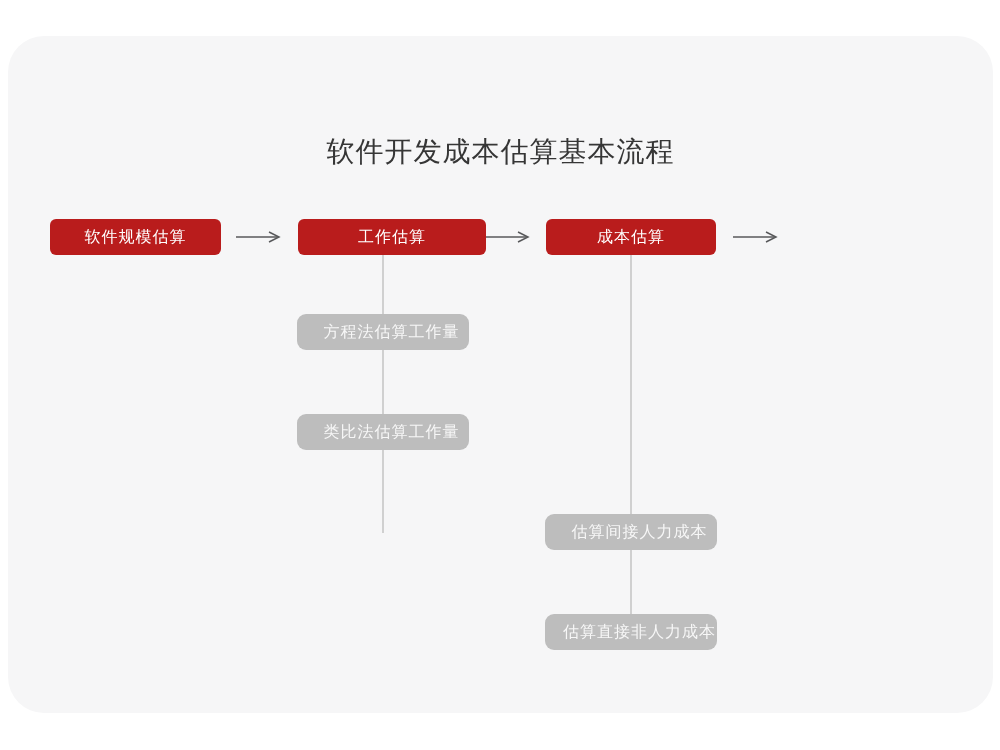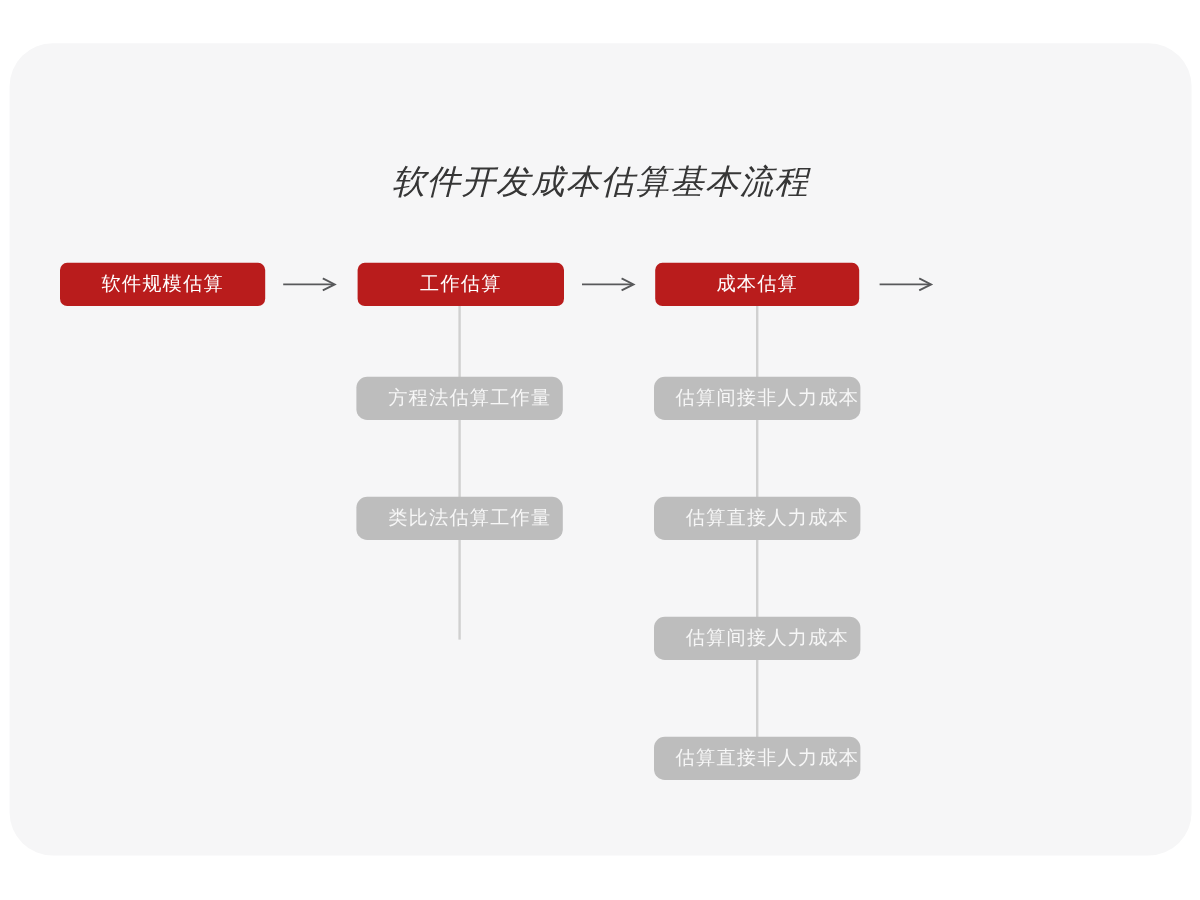--- a/index.html
+++ b/index.html
@@ -9,21 +9,21 @@
     width: 1000px; height: 750px; position: relative; overflow: hidden;
   }
   .stage { position: absolute; left: 0; top: 0; width: 1000px; height: 750px; }
   .card {
     position: absolute; left: 8px; top: 36px; width: 985px; height: 677px;
     background: #f6f6f7; border-radius: 36px;
   }
   .title {
     position: absolute; left: 0; top: 97px; width: 100%;
     text-align: center; font-size: 28px; font-weight: 400;
-    color: #363636; letter-spacing: 1px; font-style: italic;
+    color: #363636; letter-spacing: 1px;
   }
   .pbox {
     position: absolute; top: 183px; height: 36px;
     background: #b91c1c; border-radius: 6px;
     color: #ffffff; font-size: 16px; letter-spacing: 1px;
     display: flex; align-items: center; justify-content: center;
     z-index: 3;
   }
   .gbox {
     position: absolute; height: 36px; width: 172px;
@@ -33,21 +33,21 @@
     z-index: 3;
     padding-left: 17px;
   }
   .arrow {
     position: absolute; top: 195px; width: 46px; height: 12px; z-index: 2;
   }
   .vline {
     position: absolute; width: 2px; background: #d0d0d0; z-index: 1;
   }
   .step1 { left: 42px;  width: 171px; }
-  .step2 { left: 290px; width: 172px; }
+  .step2 { left: 290px; width: 188px; }
   .step3 { left: 538px; width: 170px; }
   .step4 { left: 786px; width: 172px; }
   .arrow1 { left: 227px; }
   .arrow2 { left: 476px; }
   .arrow3 { left: 724px; }
   .vline-work { left: 374px; top: 219px; height: 278px; }
   .vline-cost { left: 622px; top: 219px; height: 378px; }
   .col-work { left: 289px; }
   .col-cost { left: 537px; }
   .row1 { top: 278px; }
@@ -79,19 +79,17 @@
       <line x1="1" y1="6" x2="43" y2="6" stroke="#58595b" stroke-width="1.5"></line>
       <polyline points="34,1 44,6 34,11" fill="none" stroke="#58595b" stroke-width="1.5"></polyline>
     </svg>
 
     <div class="vline vline-work"></div>
     <div class="vline vline-cost"></div>
 
     <div class="gbox col-work row1">方程法估算工作量</div>
     <div class="gbox col-work row2">类比法估算工作量</div>
 
-    <div class="gbox col-cost row1">估算间接非人力成本</div>
-    <div class="gbox col-cost row2">估算直接人力成本</div>
     <div class="gbox col-cost row3">估算间接人力成本</div>
     <div class="gbox col-cost row4">估算直接非人力成本</div>
 
   </div>
 </div>
 
 </body></html>

